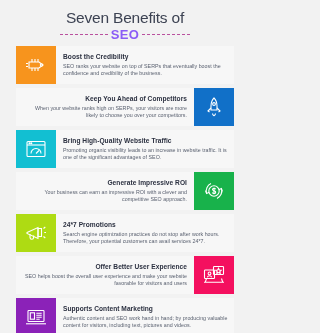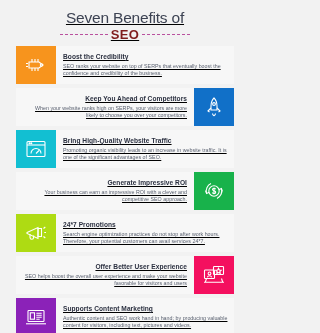--- a/index.html
+++ b/index.html
@@ -6,21 +6,20 @@
   html, body {
     width: 250px; height: 333px;
     background: #f2f2f2;
     font-family: "Liberation Sans", sans-serif;
     overflow: hidden;
   }
   .page {
     position: relative;
     width: 250px; height: 333px;
     background: #f2f2f2;
-    text-decoration: underline;
   }
 
   
   .header { padding: 9px 0 4px 0; text-align: center; }
   .title-line1 {
     font-size: 15.5px;
     color: #3c4252;
     font-weight: 400;
     letter-spacing: -0.2px;
     line-height: 17px;
@@ -32,21 +31,21 @@
     gap: 3px;
     margin-top: 1px;
   }
   .dash {
     height: 0; flex: 0 0 auto; width: 48px;
     border-top: 1px dashed #b9509e;
   }
   .title-line2 {
     font-size: 13px;
     font-weight: bold;
-    color: #7f1d1d;
+    color: #8b5cf6;
     letter-spacing: 0.3px;
   }
 
   
   .cards { padding: 0 16px; }
   .card {
     display: flex;
     align-items: stretch;
     background: #f7f7f7;
     margin-bottom: 4px;

